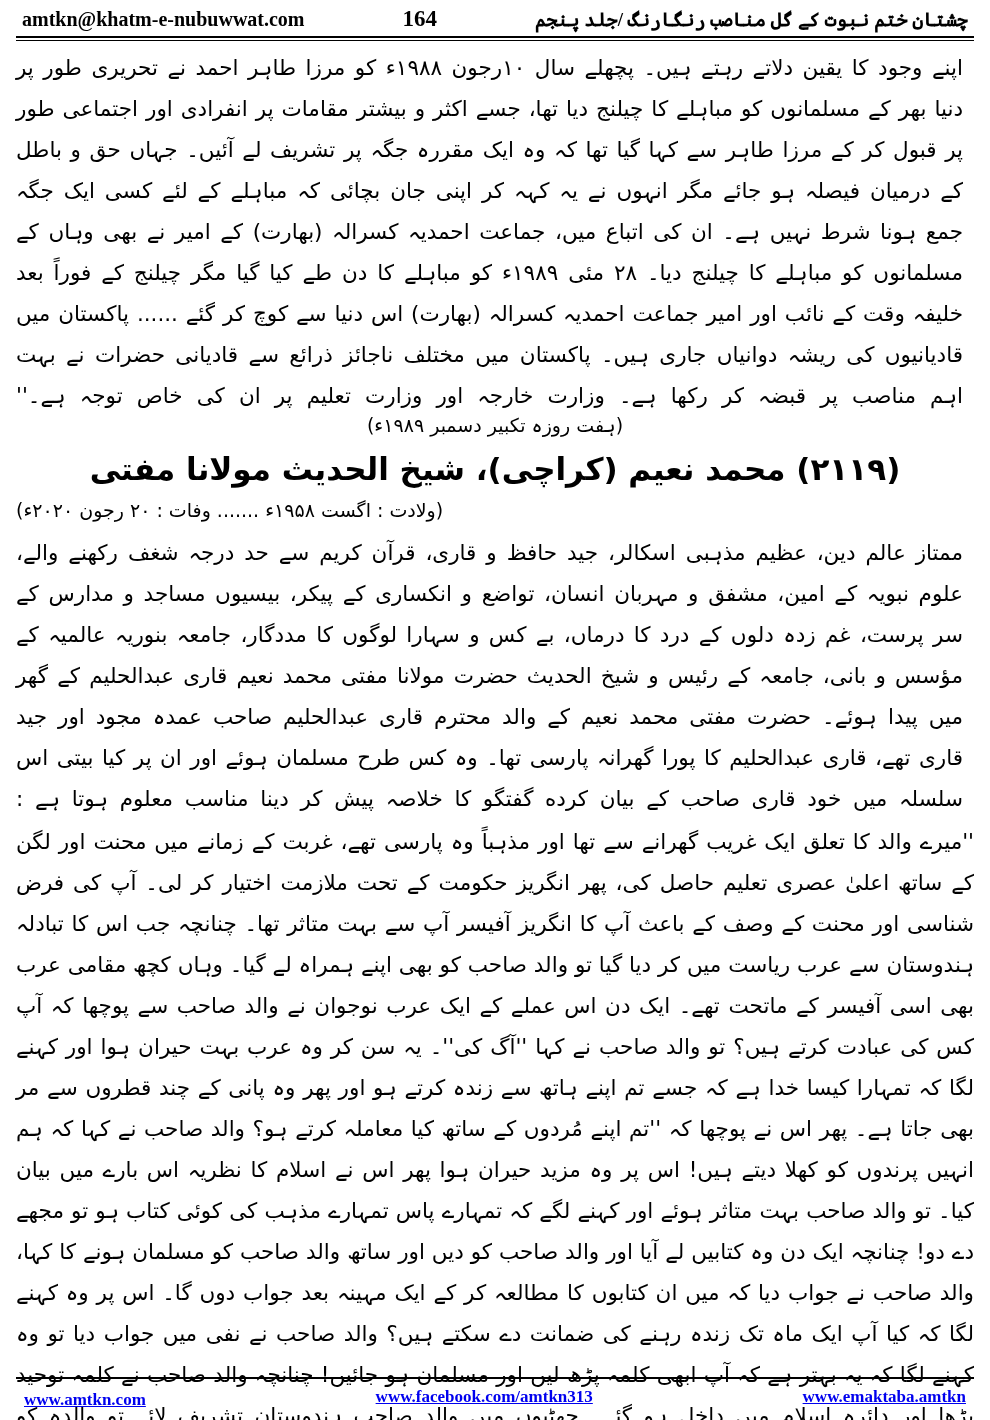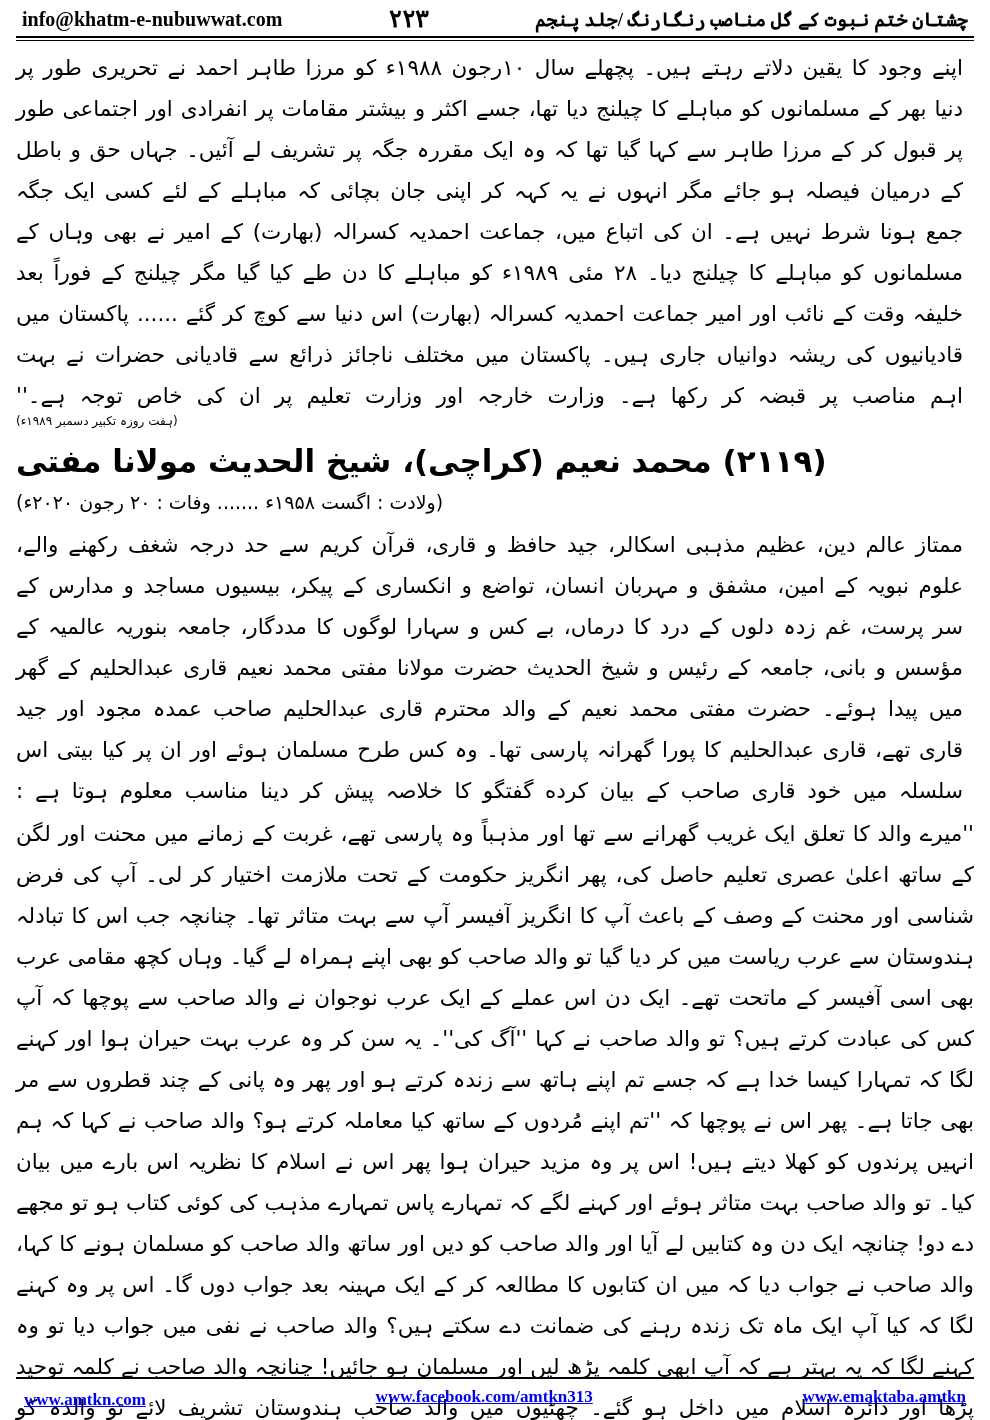--- a/index.html
+++ b/index.html
@@ -74,31 +74,31 @@
     line-height: 41px;
     margin: 0 11px 2px 0;
     text-align: justify;
     text-align-last: justify;
     word-spacing: 1px;
   }
   .para.first {
     text-indent: 0;
   }
   .attribution {
-    font-size: 12px;
-    text-align: left;
+    font-size: 19px;
+    text-align: center;
     margin: -4px 0 4px 0;
     direction: rtl;
   }
 
   
   .entry-title {
     font-size: 31px;
     font-weight: bold;
-    text-align: left;
+    text-align: center;
     margin: 10px 0 2px 0;
     line-height: 46px;
     font-family: "DejaVu Sans", "Liberation Sans", sans-serif;
   }
   .entry-dates {
     font-size: 19px;
     text-align: left;
     margin: 0 0 6px 0;
     line-height: 32px;
   }
@@ -139,22 +139,22 @@
   .footer-left { text-align: right; margin-top: 6px; }
   .footer-right { text-align: right; }
 </style>
 </head>
 <body>
 
 <div class="page">
 
   <div class="header-row">
     <div class="header-right">چشتان ختم نبوت کے گل مناصب رنگارنگ /جلد پنجم</div>
-    <div class="header-center">٢٢٣</div>
-    <div class="header-left">info@khatm-e-nubuwwat.com</div>
+    <div class="header-center">164</div>
+    <div class="header-left">amtkn@khatm-e-nubuwwat.com</div>
   </div>
   <hr class="rule">
   <hr class="rule-thin">
 
   <div class="content">
 
     <p class="para first">اپنے وجود کا یقین دلاتے رہتے ہیں۔ پچھلے سال ۱۰رجون ۱۹۸۸ء کو مرزا طاہر احمد نے تحریری طور پر دنیا بھر کے مسلمانوں کو مباہلے کا چیلنج دیا تھا، جسے اکثر و بیشتر مقامات پر انفرادی اور اجتماعی طور پر قبول کر کے مرزا طاہر سے کہا گیا تھا کہ وہ ایک مقررہ جگہ پر تشریف لے آئیں۔ جہاں حق و باطل کے درمیان فیصلہ ہو جائے مگر انہوں نے یہ کہہ کر اپنی جان بچائی کہ مباہلے کے لئے کسی ایک جگہ جمع ہونا شرط نہیں ہے۔ ان کی اتباع میں، جماعت احمدیہ کسرالہ (بھارت) کے امیر نے بھی وہاں کے مسلمانوں کو مباہلے کا چیلنج دیا۔ ۲۸ مئی ۱۹۸۹ء کو مباہلے کا دن طے کیا گیا مگر چیلنج کے فوراً بعد خلیفہ وقت کے نائب اور امیر جماعت احمدیہ کسرالہ (بھارت) اس دنیا سے کوچ کر گئے ...... پاکستان میں قادیانیوں کی ریشہ دوانیاں جاری ہیں۔ پاکستان میں مختلف ناجائز ذرائع سے قادیانی حضرات نے بہت اہم مناصب پر قبضہ کر رکھا ہے۔ وزارت خارجہ اور وزارت تعلیم پر ان کی خاص توجہ ہے۔''</p>
 
     <div class="attribution">(ہفت روزہ تکبیر دسمبر ۱۹۸۹ء)</div>
 

